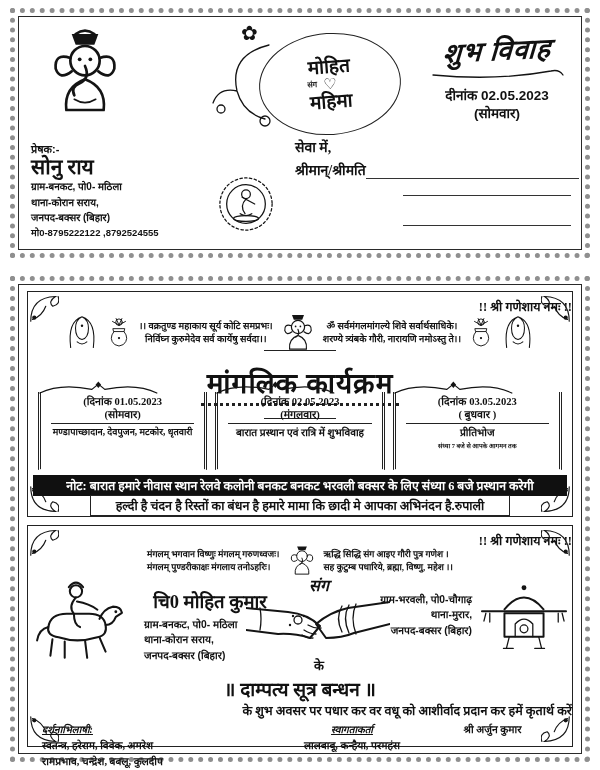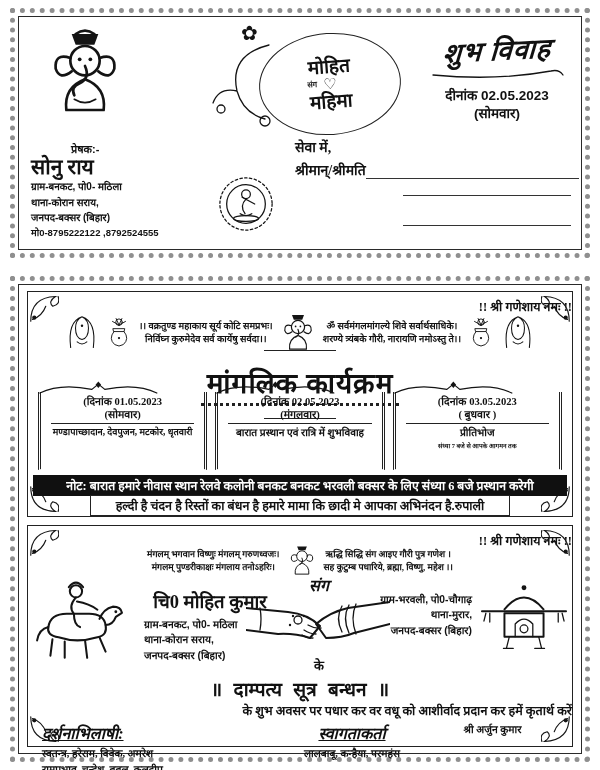--- a/index.html
+++ b/index.html
@@ -31,21 +31,21 @@
   .flower { position:absolute; left:26px; top:2px; font-size:20px; color:#141414; }
   .shubh-wrap { left:398px; top:14px; width:160px; text-align:center; }
   .shubh { display:inline-block; font-size:27px; font-weight:bold; font-style:italic;
     transform:rotate(-3deg) skewX(-6deg); letter-spacing:1px; }
   .dt { font-size:13.5px; font-weight:bold; font-family:"Liberation Sans",sans-serif; }
   .recip { left:276px; top:120px; width:284px; font-size:14px; font-weight:bold; }
   .recip-row { display:flex; align-items:flex-end; margin-top:4px; }
   .wline { flex:1; border-bottom:1.3px solid #333; height:16px; }
   .wline2 { position:absolute; left:108px; width:168px; border-bottom:1.3px solid #333; }
   .sender { left:12px; top:124px; width:200px; font-family:"Liberation Sans",sans-serif; }
-  .sender .lbl { font-size:11px; font-weight:bold;margin-left:40px; }
+  .sender .lbl { font-size:11px; font-weight:bold; }
   .sender .nm { font-size:21px; font-weight:bold; line-height:1.1; font-family:"Liberation Serif",serif; }
   .sender .ad { font-size:10px; font-weight:bold; line-height:1.55; }
   .sender .ph { font-size:9.5px; font-weight:bold; }
 
   
   .boxA { position:absolute; left:8px; right:8px; top:6px; height:226px; border:1.3px solid #222; }
   .boxB { position:absolute; left:8px; right:8px; top:240px; bottom:6px; border:1.3px solid #222; }
   .invoc { width:100%; text-align:right; font-size:12.5px; font-weight:bold; top:6px; }
   .shloka-row { left:0; right:0; top:20px; display:flex; align-items:center; justify-content:center; gap:7px; }
   .shloka { font-size:9.5px; font-weight:bold; line-height:1.35; text-align:center; }
@@ -58,30 +58,30 @@
   .ev-top { position:absolute; left:-3px; right:-3px; top:-11px; height:13px; }
   .ev-date { font-size:10.6px; font-weight:bold; line-height:1.25; }
   .sep { border-top:1.3px solid #222; margin:2px 10px; }
   .ev-detail { font-size:10.3px; font-weight:bold; line-height:1.25; padding:1px 2px; }
   .ev-note { font-size:6.4px; font-weight:bold; }
   .notebar { left:5px; right:5px; top:183px; background:#101010; color:#fff;
     font-size:12.3px; font-weight:bold; text-align:center; padding:2px 0; }
   .quote-row { left:0; right:0; top:203px; text-align:center; }
   .quote { display:inline-block; border:1.3px solid #222; padding:1px 25px; font-size:12.5px; font-weight:bold; }
 
-  .mantra { font-size:9px; font-weight:bold; line-height:1.4; text-align:center; }
+  .mantra { font-size:9px; font-weight:bold; line-height:1.4; }
   .names-row { left:0; right:0; top:48px; height:100px; }
   .gname { font-size:18.5px; font-weight:bold; white-space:nowrap; }
   .addr { font-size:10.3px; font-weight:bold; line-height:1.5; font-family:"Liberation Sans",sans-serif; }
   .sang { font-style:italic; font-weight:bold; font-size:16px; }
   .ke { font-weight:bold; font-size:13px; }
-  .bond { left:0; right:0; top:150px; text-align:center; font-size:19px; font-weight:bold;font-family:Liberation Mono, monospace; }
+  .bond { left:0; right:0; top:150px; text-align:center; font-size:19px; font-weight:bold; }
   .invite { left:0; right:0; top:176px; text-align:right; font-size:12.6px; font-weight:bold; }
   .cols { left:14px; right:14px; top:196px; display:flex; }
-  .col h4 { font-size:16px; font-style:italic; text-decoration:underline; margin-bottom:2px; }
+  .col h4 { font-size:10px; font-style:italic; text-decoration:underline; margin-bottom:2px; }
   .col .cl { font-size:10.4px; font-weight:bold; line-height:1.5; }
   .col-left { width:235px; } .col-mid { width:150px; text-align:center; } .col-right { flex:1; text-align:center; }
 
   .fl { position:absolute; width:30px; height:30px; }
   .fl.tr { transform:scaleX(-1); } .fl.bl { transform:scaleY(-1); } .fl.br { transform:scale(-1,-1); }
 </style>
 </head>
 <body>
 
 <div class="page">

